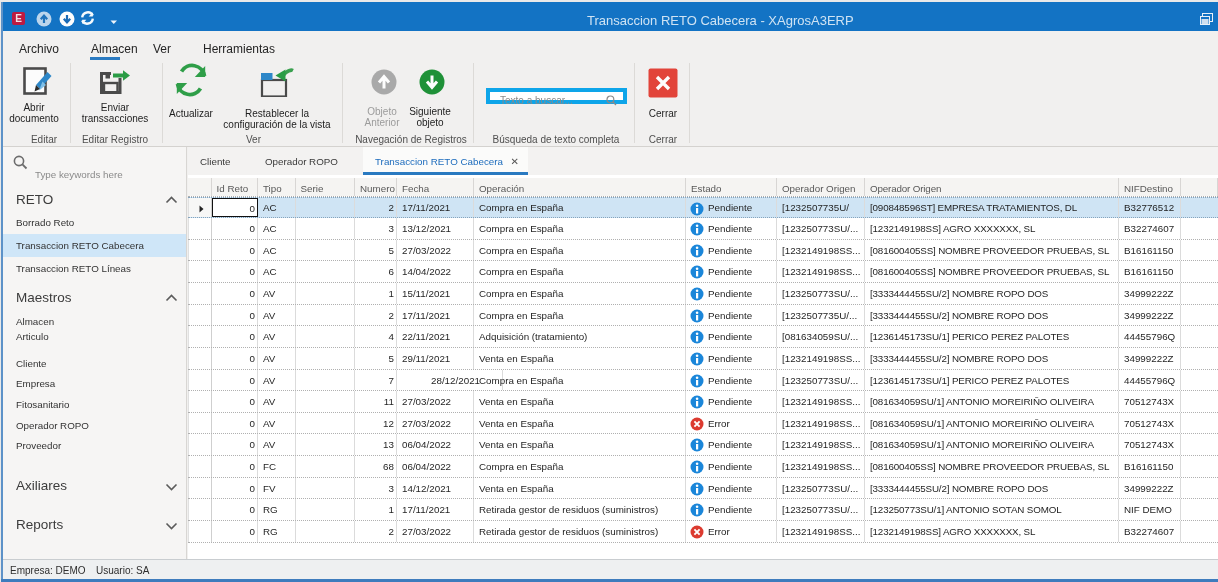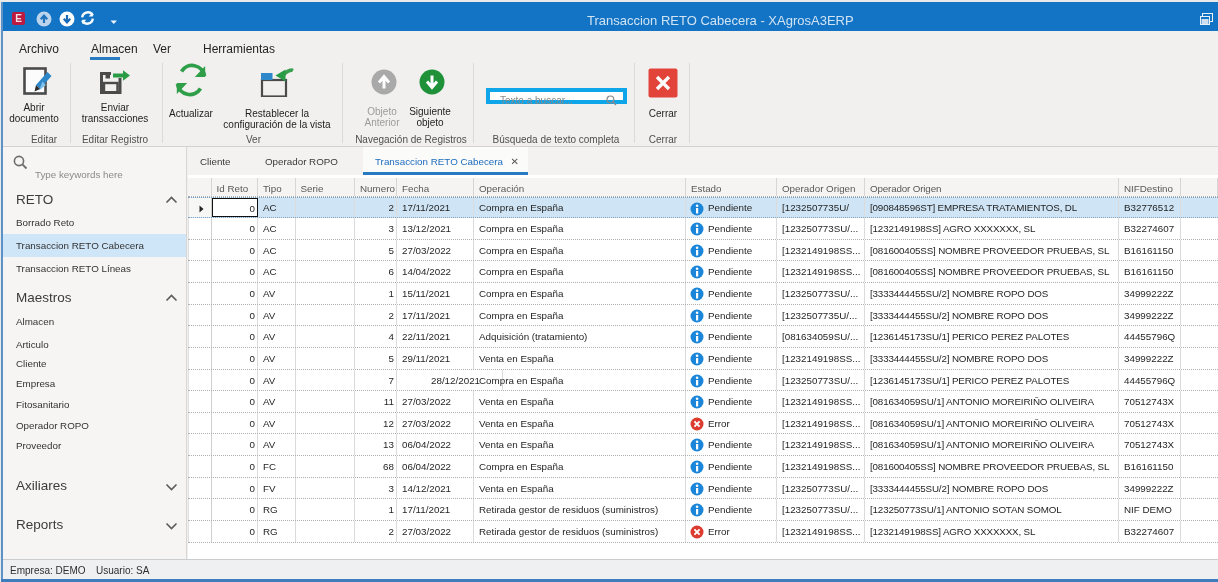--- a/index.html
+++ b/index.html
@@ -184,21 +184,21 @@
         <path d="M1.5 6.5 L6.5 1.5 L11.5 6.5" stroke="#5b5b5b" stroke-width="1.6" fill="none"></path>
       </svg>
     <span class="sitem" style="top:70px;">Borrado Reto</span>
     <span class="sitem" style="top:93px;">Transaccion RETO Cabecera</span>
     <span class="sitem" style="top:116px;">Transaccion RETO Líneas</span>
     <span class="shead" style="top:143px;">Maestros</span>
     <svg class="chev" style="top:147px;" width="13" height="8">
         <path d="M1.5 6.5 L6.5 1.5 L11.5 6.5" stroke="#5b5b5b" stroke-width="1.6" fill="none"></path>
       </svg>
     <span class="sitem" style="top:169px;">Almacen</span>
-    <span class="sitem" style="top:192px;text-align:center;">Articulo</span>
+    <span class="sitem" style="top:184px;text-align:center;">Articulo</span>
     <span class="sitem" style="top:211px;">Cliente</span>
     <span class="sitem" style="top:231px;">Empresa</span>
     <span class="sitem" style="top:252px;">Fitosanitario</span>
     <span class="sitem" style="top:273px;">Operador ROPO</span>
     <span class="sitem" style="top:293px;">Proveedor</span>
     <span class="shead" style="top:331px;">Axiliares</span>
     <svg class="chev" style="top:336px;" width="13" height="8">
         <path d="M1.5 1.5 L6.5 6.5 L11.5 1.5" stroke="#5b5b5b" stroke-width="1.6" fill="none"></path>
       </svg>
     <span class="shead" style="top:370px;">Reports</span>

